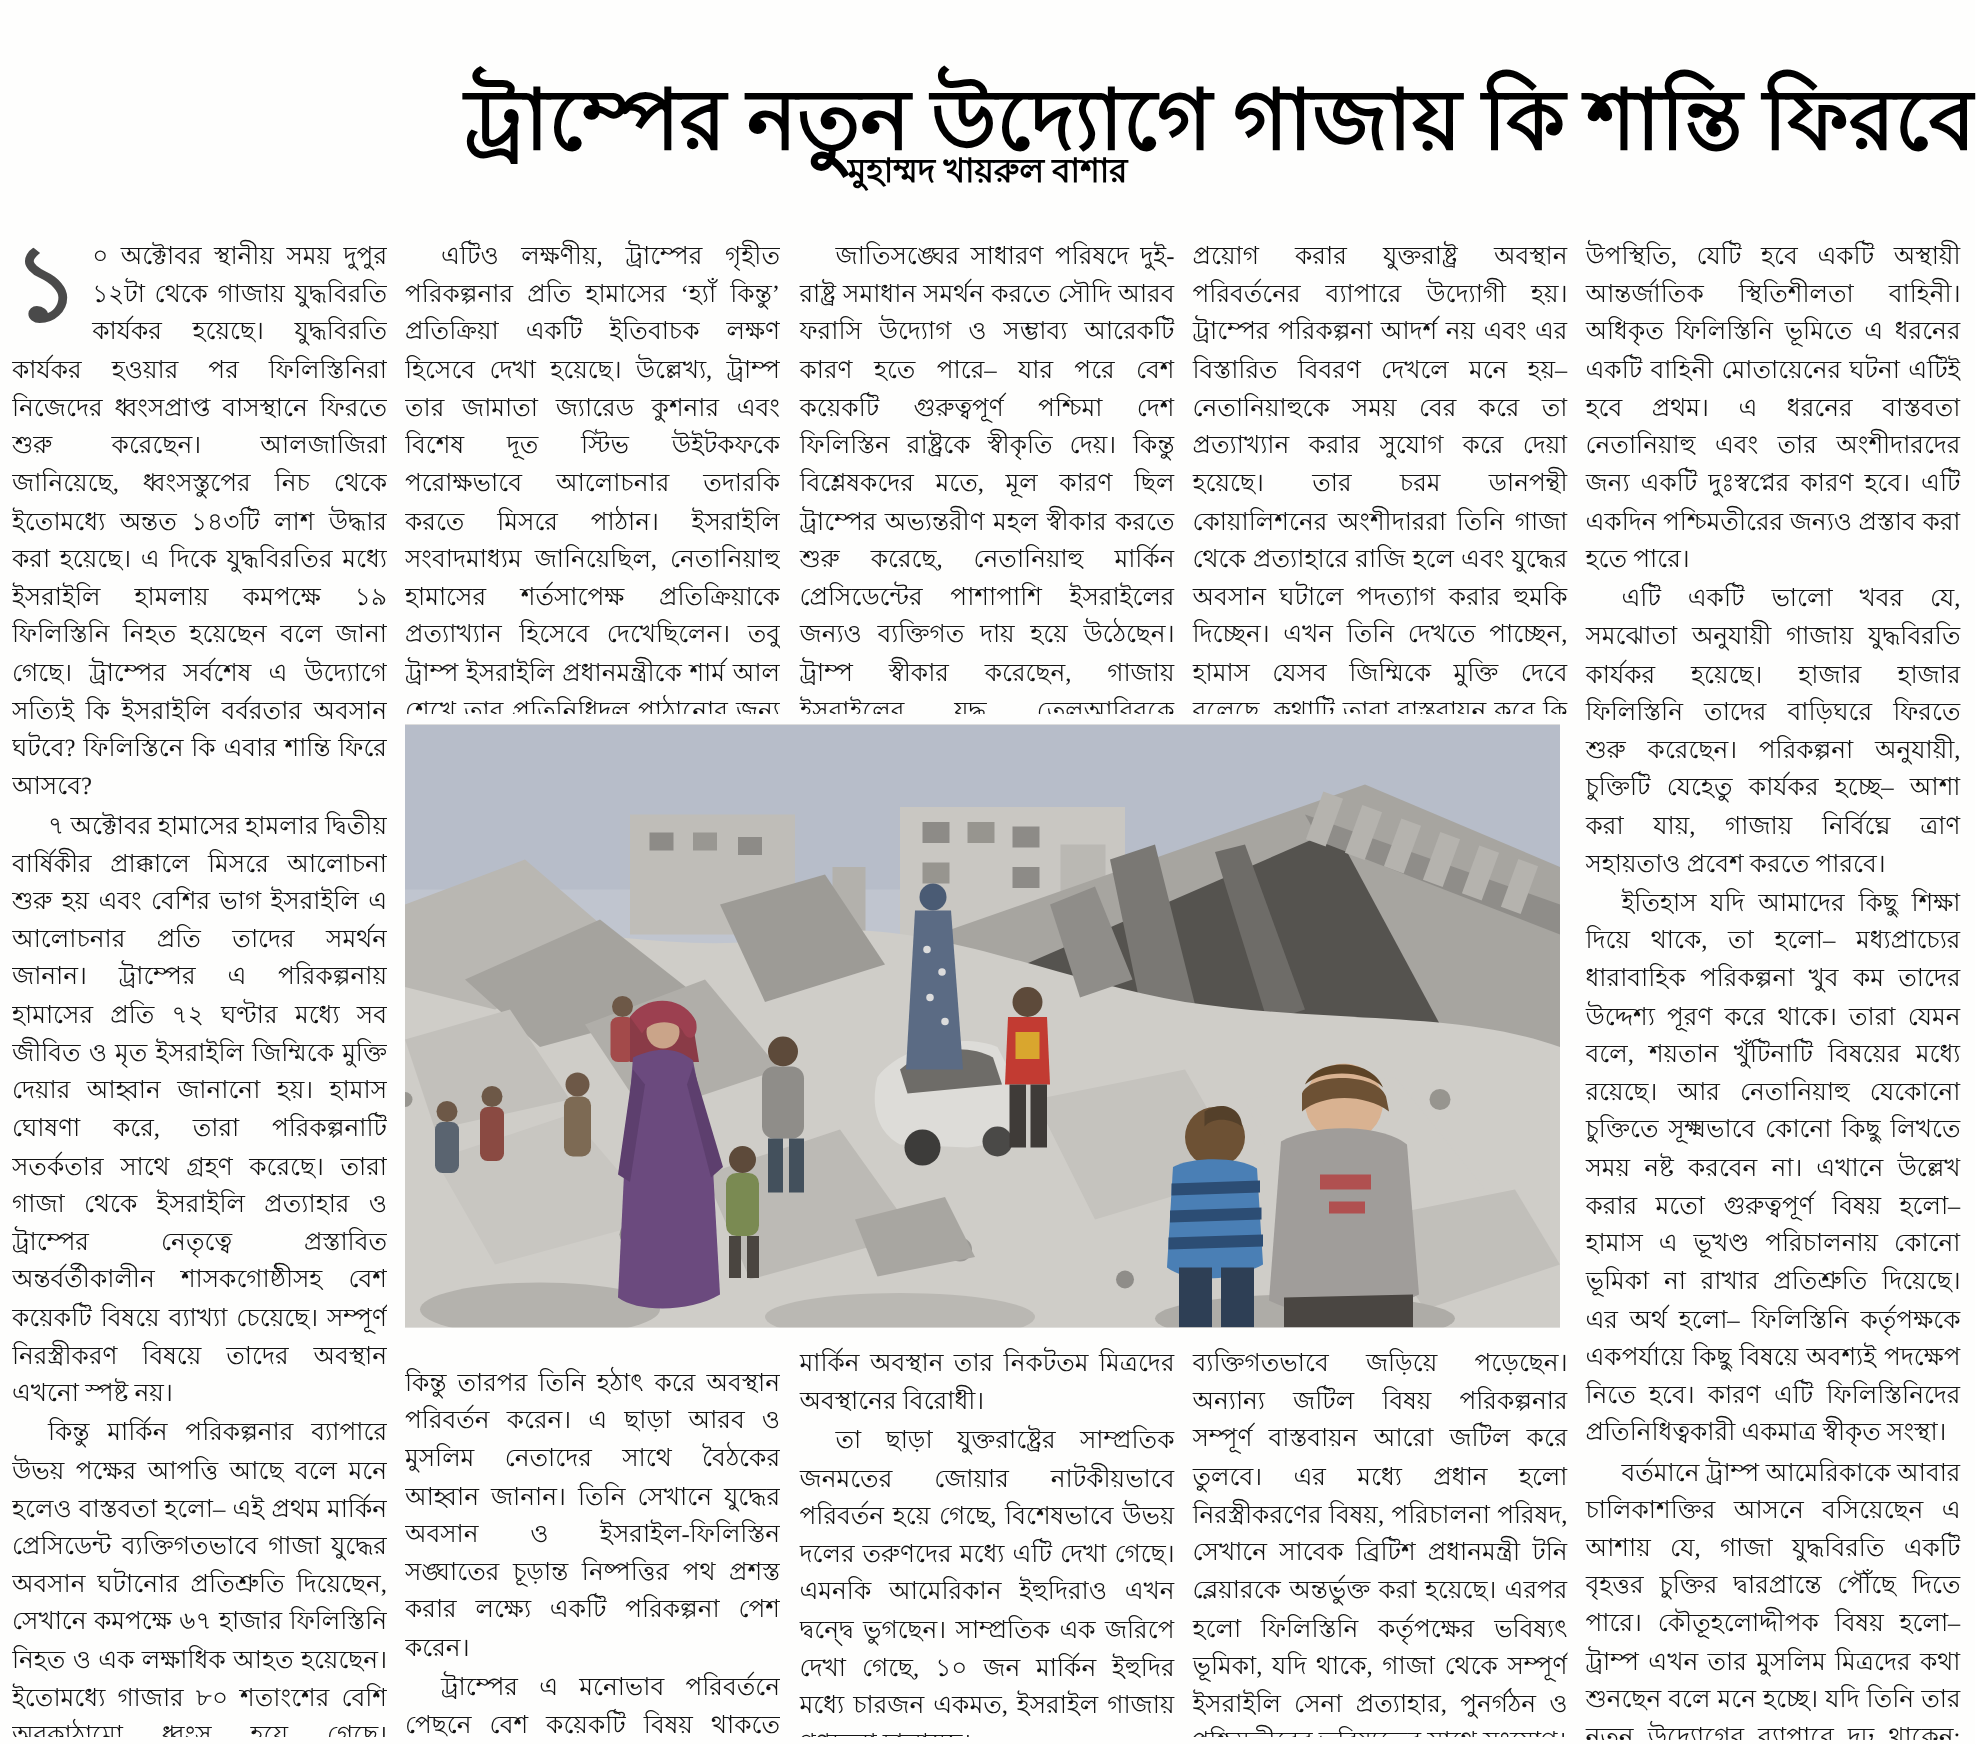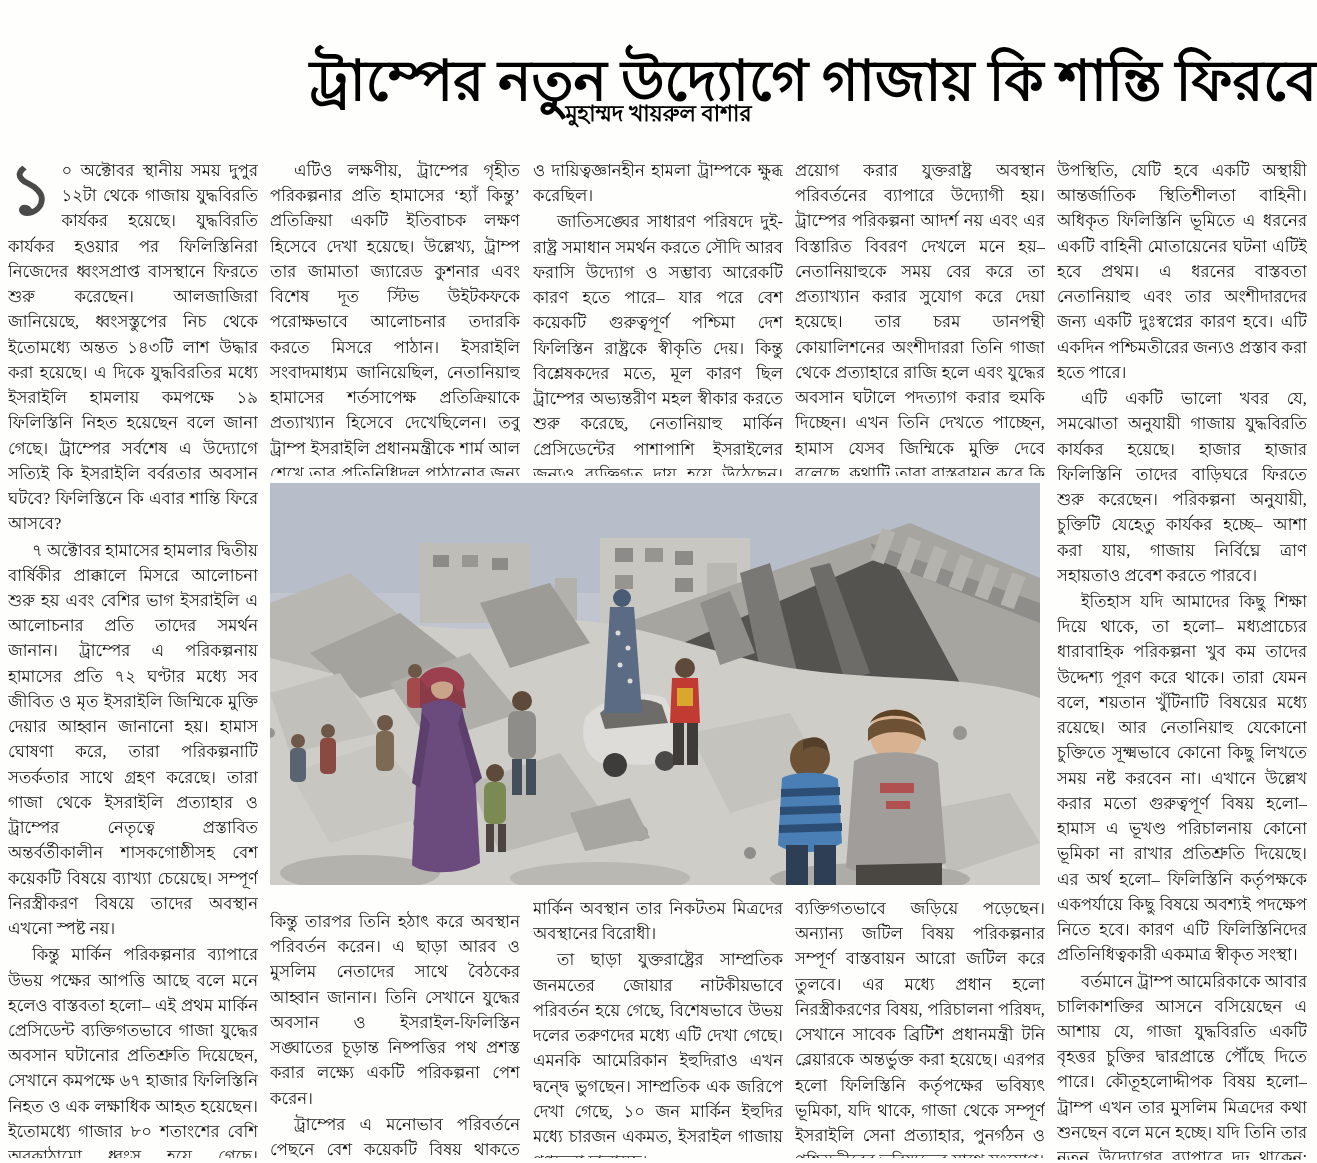--- a/index.html
+++ b/index.html
@@ -52,21 +52,20 @@
     <p>৭ অক্টোবর হামাসের হামলার দ্বিতীয় বার্ষিকীর প্রাক্কালে মিসরে আলোচনা শুরু হয় এবং বেশির ভাগ ইসরাইলি এ আলোচনার প্রতি তাদের সমর্থন জানান। ট্রাম্পের এ পরিকল্পনায় হামাসের প্রতি ৭২ ঘণ্টার মধ্যে সব জীবিত ও মৃত ইসরাইলি জিম্মিকে মুক্তি দেয়ার আহ্বান জানানো হয়। হামাস ঘোষণা করে, তারা পরিকল্পনাটি সতর্কতার সাথে গ্রহণ করেছে। তারা গাজা থেকে ইসরাইলি প্রত্যাহার ও ট্রাম্পের নেতৃত্বে প্রস্তাবিত অন্তর্বর্তীকালীন শাসকগোষ্ঠীসহ বেশ কয়েকটি বিষয়ে ব্যাখ্যা চেয়েছে। সম্পূর্ণ নিরস্ত্রীকরণ বিষয়ে তাদের অবস্থান এখনো স্পষ্ট নয়।</p>
     <p>কিন্তু মার্কিন পরিকল্পনার ব্যাপারে উভয় পক্ষের আপত্তি আছে বলে মনে হলেও বাস্তবতা হলো– এই প্রথম মার্কিন প্রেসিডেন্ট ব্যক্তিগতভাবে গাজা যুদ্ধের অবসান ঘটানোর প্রতিশ্রুতি দিয়েছেন, সেখানে কমপক্ষে ৬৭ হাজার ফিলিস্তিনি নিহত ও এক লক্ষাধিক আহত হয়েছেন। ইতোমধ্যে গাজার ৮০ শতাংশের বেশি অবকাঠামো ধ্বংস হয়ে গেছে। পরিকল্পনাটিতে বিস্তারিত কিছু না থাকলেও এতে কিছু শর্ত উল্লেখ করা হয়েছে, যেমন– ফিলিস্তিনিদের বাস্তুচ্যুতি ও গাজার স্থায়ী ইসরাইলি দখলদারিত্ব টেবিল থেকে সরিয়ে নেয়া। এখন এটি সত্য যে, ট্রাম্প ইসরাইলি প্রধানমন্ত্রী বেনিয়ামিন নেতানিয়াহুকে এ পরিকল্পনা গ্রহণ করতে বাধ্য করেছেন। এটিও মনে হচ্ছে যে, ট্রাম্প দু’সপ্তাহ আগে নিউইয়র্ক আরব ও মুসলিম নেতাদের সাথে যে মূল নথিটি শেয়ার করেছিলেন, তাতে কিছু সংশোধনী আনার ব্যাপারে তাকে অনুমতি দেয়া হয়েছিল।</p>
   </div>
 
   <div class="col col-2t">
     <p>এটিও লক্ষণীয়, ট্রাম্পের গৃহীত পরিকল্পনার প্রতি হামাসের ‘হ্যাঁ কিন্তু’ প্রতিক্রিয়া একটি ইতিবাচক লক্ষণ হিসেবে দেখা হয়েছে। উল্লেখ্য, ট্রাম্প তার জামাতা জ্যারেড কুশনার এবং বিশেষ দূত স্টিভ উইটকফকে পরোক্ষভাবে আলোচনার তদারকি করতে মিসরে পাঠান। ইসরাইলি সংবাদমাধ্যম জানিয়েছিল, নেতানিয়াহু হামাসের শর্তসাপেক্ষ প্রতিক্রিয়াকে প্রত্যাখ্যান হিসেবে দেখেছিলেন। তবু ট্রাম্প ইসরাইলি প্রধানমন্ত্রীকে শার্ম আল শেখে তার প্রতিনিধিদল পাঠানোর জন্য প্রচণ্ড চাপ সৃষ্টি করেছিলেন।</p>
 
   </div>
 
   <div class="col col-3t">
-    <p class="flush">ও দায়িত্বজ্ঞানহীন হামলা ট্রাম্পকে ক্ষুব্ধ করেছিল।</p>
     <p>জাতিসঙ্ঘের সাধারণ পরিষদে দুই-রাষ্ট্র সমাধান সমর্থন করতে সৌদি আরব ফরাসি উদ্যোগ ও সম্ভাব্য আরেকটি কারণ হতে পারে– যার পরে বেশ কয়েকটি গুরুত্বপূর্ণ পশ্চিমা দেশ ফিলিস্তিন রাষ্ট্রকে স্বীকৃতি দেয়। কিন্তু বিশ্লেষকদের মতে, মূল কারণ ছিল ট্রাম্পের অভ্যন্তরীণ মহল স্বীকার করতে শুরু করেছে, নেতানিয়াহু মার্কিন প্রেসিডেন্টের পাশাপাশি ইসরাইলের জন্যও ব্যক্তিগত দায় হয়ে উঠেছেন। ট্রাম্প স্বীকার করেছেন, গাজায় ইসরাইলের যুদ্ধ তেলআবিবকে বিশ্বব্যাপী নজিরবিহীনভাবে বিচ্ছিন্নতার মধ্যে ফেলে দিয়েছে। যুদ্ধের ব্যাপারে</p>
   </div>
 
   <div class="col col-4t">
     <p class="flush">প্রয়োগ করার যুক্তরাষ্ট্র অবস্থান পরিবর্তনের ব্যাপারে উদ্যোগী হয়। ট্রাম্পের পরিকল্পনা আদর্শ নয় এবং এর বিস্তারিত বিবরণ দেখলে মনে হয়– নেতানিয়াহুকে সময় বের করে তা প্রত্যাখ্যান করার সুযোগ করে দেয়া হয়েছে। তার চরম ডানপন্থী কোয়ালিশনের অংশীদাররা তিনি গাজা থেকে প্রত্যাহারে রাজি হলে এবং যুদ্ধের অবসান ঘটালে পদত্যাগ করার হুমকি দিচ্ছেন। এখন তিনি দেখতে পাচ্ছেন, হামাস যেসব জিম্মিকে মুক্তি দেবে বলেছে, কথাটি তারা বাস্তবায়ন করে কি না।</p>
 
   </div>
 
   <div class="photo-wrap">
     <svg width="770" height="402" viewBox="0 0 770 402" xmlns="http://www.w3.org/2000/svg">

